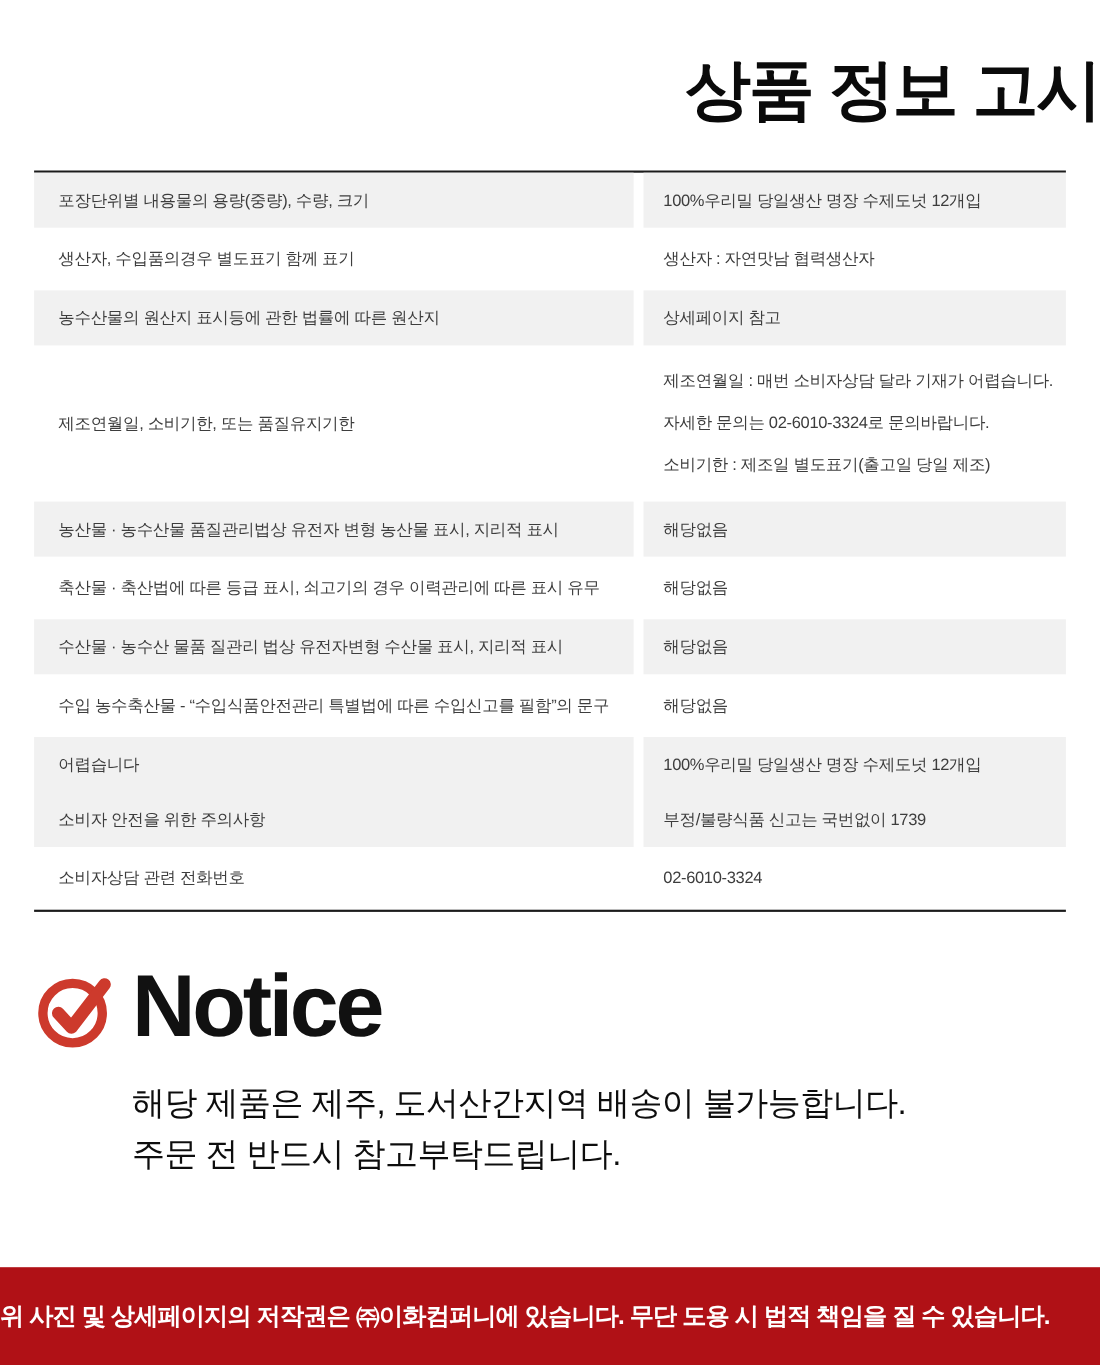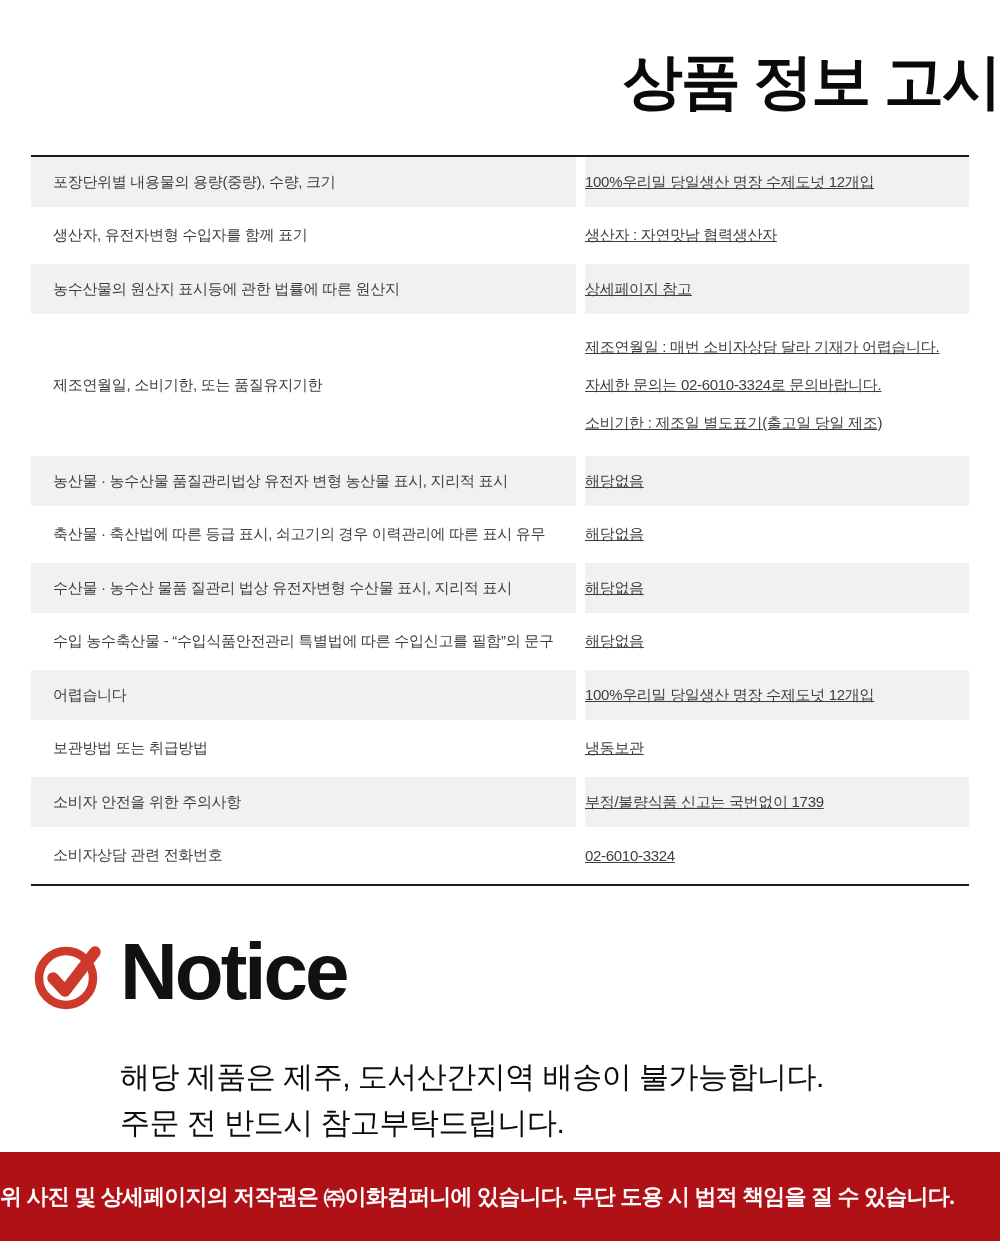--- a/index.html
+++ b/index.html
@@ -29,39 +29,39 @@
     border-top:2px solid #1b1b1b;
     border-bottom:2px solid #1b1b1b;
   }
   .tbl-row{display:flex;align-items:stretch;}
   .cell{
     display:flex;flex-direction:column;justify-content:center;
     font-size:15px;color:var(--ink);letter-spacing:-0.3px;
   }
   .cell-label{width:545px;padding-left:22px;padding-right:18px;}
   .gutter{width:9px;flex:none;background:transparent;}
-  .cell-value{flex:1;padding-left:0;padding-right:10px;text-decoration:underline;}
+  .cell-value{flex:1;padding-left:18px;padding-right:10px;}
   .tbl-row.h-plain{min-height:57px;}
   .tbl-row.h-striped{min-height:50px;border-radius:25px;}
   .tbl-row.striped .cell{background:var(--row-gray);}
   .tbl-row.tall{min-height:142px;}
   .value-line{line-height:38px;}
   
   .notice-head{
     margin:48px 15px 0 33px;
     display:flex;align-items:center;gap:15px;height:76px;
   }
   .check-icon{width:72px;height:76px;flex:none;color:var(--accent-red);}
   .check-icon svg{display:block;width:100%;height:100%;}
   .notice-title{
     font-size:80px;line-height:76px;font-weight:900;
     letter-spacing:-3px;color:#111111;
   }
   .notice-body{
-    margin:44px 0 0 120px;
+    margin:28px 0 0 120px;
     font-size:30px;line-height:46px;font-weight:500;
     color:#0d0d0d;letter-spacing:-0.5px;
   }
   
   .footer{
     position:absolute;left:0;right:0;bottom:0;height:89px;
     background:var(--footer-red);
     display:flex;align-items:center;justify-content:flex-start;
   }
   .footer-text{
@@ -76,21 +76,21 @@
 
   <h1 class="page-title">상품 정보 고시</h1>
 
   <div class="info-table" id="info-table">
       <div class="tbl-row striped h-striped">
         <div class="cell cell-label">포장단위별 내용물의 용량(중량), 수량, 크기</div>
         <div class="gutter"></div>
         <div class="cell cell-value">100%우리밀 당일생산 명장 수제도넛 12개입</div>
       </div>
       <div class="tbl-row h-plain">
-        <div class="cell cell-label">생산자, 유전자변형 수입자를 함께 표기</div>
+        <div class="cell cell-label">생산자, 수입품의경우 별도표기 함께 표기</div>
         <div class="gutter"></div>
         <div class="cell cell-value">생산자 : 자연맛남 협력생산자</div>
       </div>
       <div class="tbl-row striped h-striped">
         <div class="cell cell-label">농수산물의 원산지 표시등에 관한 법률에 따른 원산지</div>
         <div class="gutter"></div>
         <div class="cell cell-value">상세페이지 참고</div>
       </div>
       <div class="tbl-row h-plain tall">
         <div class="cell cell-label">제조연월일, 소비기한, 또는 품질유지기한</div>
@@ -119,25 +119,20 @@
       <div class="tbl-row h-plain">
         <div class="cell cell-label">수입 농수축산물 - “수입식품안전관리 특별법에 따른 수입신고를 필함”의 문구</div>
         <div class="gutter"></div>
         <div class="cell cell-value">해당없음</div>
       </div>
       <div class="tbl-row striped h-striped">
         <div class="cell cell-label">어렵습니다</div>
         <div class="gutter"></div>
         <div class="cell cell-value">100%우리밀 당일생산 명장 수제도넛 12개입</div>
       </div>
-      <div class="tbl-row h-plain">
-        <div class="cell cell-label">보관방법 또는 취급방법</div>
-        <div class="gutter"></div>
-        <div class="cell cell-value">냉동보관</div>
-      </div>
       <div class="tbl-row striped h-striped">
         <div class="cell cell-label">소비자 안전을 위한 주의사항</div>
         <div class="gutter"></div>
         <div class="cell cell-value">부정/불량식품 신고는 국번없이 1739</div>
       </div>
       <div class="tbl-row h-plain">
         <div class="cell cell-label">소비자상담 관련 전화번호</div>
         <div class="gutter"></div>
         <div class="cell cell-value">02-6010-3324</div>
       </div>

